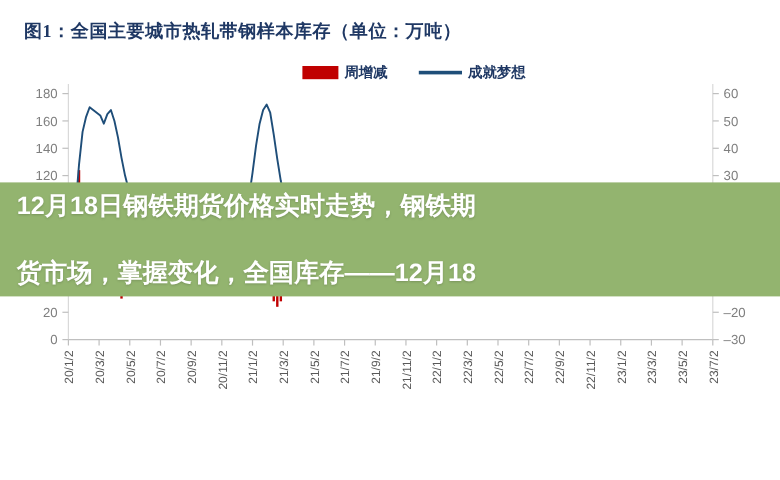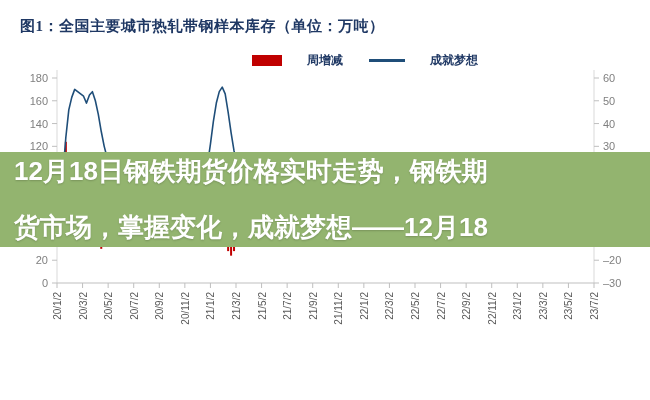--- a/index.html
+++ b/index.html
@@ -17,21 +17,21 @@
     color:#1f3864;white-space:nowrap;
   }
 
   
   .legend{position:absolute;left:252px;top:52px;display:flex;align-items:center;gap:6px;}
   .legend-item{display:flex;align-items:center;gap:5px;}
   .legend-swatch-bar{width:30px;height:11px;background:#c00000;display:block;}
   .legend-swatch-line{width:36px;height:0;border-top:3px solid #1f4e79;display:block;}
   .legend-label{
     font-family:"Liberation Serif",serif;font-weight:bold;
-    font-size:12px;color:#1f3864;white-space:nowrap;margin-left:20px;
+    font-size:12px;color:#1f3864;white-space:nowrap;
   }
   .legend-gap{width:14px;}
 
   
   #plot{position:absolute;left:0;top:0;width:650px;height:400px;}
 
   .axis-label{
     font-family:"Liberation Sans",sans-serif;font-size:11px;fill:#7f7f7f;
   }
   .xtick-label{
@@ -41,21 +41,21 @@
   
   .overlay-band{
     position:absolute;left:0;width:650px;
     background:#93b46f;
   }
   .overlay-text{
     position:absolute;left:0;width:650px;
     display:flex;flex-direction:column;justify-content:center;
     box-sizing:border-box;padding:0 14px;
     font-family:"Liberation Sans",sans-serif;
-    font-weight:bold;font-size:26px;line-height:33px;
+    font-weight:bold;font-size:21px;line-height:33px;
     color:#ffffff;letter-spacing:0px;
     text-shadow:0 1px 2px rgba(0,0,0,.18);
     white-space:nowrap;
     gap:23px;
   }
 </style>
 </head>
 <body>
 
 <div id="figure">
@@ -389,16 +389,16 @@
         <rect x="584.1506467303188" y="210.11111111111111" width="1.9954098360655739" height="4.555555555555571" fill="#c00000"></rect>
         <rect x="587.1011961808683" y="210.11111111111111" width="1.9954098360655739" height="4.555555555555571" fill="#c00000"></rect>
         <rect x="590.0517456314177" y="210.11111111111111" width="1.9954098360655739" height="4.555555555555571" fill="#c00000"></rect>
       </g>
       <path d="M57.00 212.39 L59.95 203.28 L62.90 173.67 L65.85 137.22 L68.80 109.89 L71.75 97.36 L74.70 89.39 L77.65 91.67 L80.60 93.94 L83.55 96.22 L86.51 103.06 L89.46 95.08 L92.41 91.67 L95.36 100.78 L98.31 114.44 L101.26 131.53 L104.21 146.33 L107.16 157.72 L110.11 169.11 L113.06 178.22 L116.01 185.06 L118.96 191.89 L121.91 196.44 L124.86 201.00 L127.81 203.28 L130.76 205.56 L133.71 207.83 L136.66 208.97 L139.62 210.11 L142.57 212.39 L145.52 213.53 L148.47 214.67 L151.42 215.81 L154.37 216.94 L157.32 216.94 L160.27 218.08 L163.22 218.08 L166.17 216.94 L169.12 215.81 L172.07 214.67 L175.02 213.53 L177.97 212.39 L180.92 211.25 L183.87 210.11 L186.82 208.97 L189.77 207.83 L192.73 205.56 L195.68 203.28 L198.63 198.72 L201.58 191.89 L204.53 180.50 L207.48 164.56 L210.43 144.06 L213.38 121.28 L216.33 103.06 L219.28 91.67 L222.23 87.11 L225.18 93.94 L228.13 112.17 L231.08 132.67 L234.03 150.89 L236.98 164.56 L239.93 173.67 L242.88 180.50 L245.84 186.19 L248.79 191.89 L251.74 196.44 L254.69 199.86 L257.64 203.28 L260.59 205.56 L263.54 207.83 L266.49 210.11 L269.44 212.39 L272.39 214.67 L275.34 216.94 L278.29 219.22 L281.24 220.36 L284.19 221.50 L287.14 222.64 L290.09 223.78 L293.04 223.78 L295.99 222.64 L298.95 220.36 L301.90 216.94 L304.85 212.39 L307.80 207.83 L310.75 203.28 L313.70 199.86 L316.65 197.58 L319.60 196.44 L322.55 196.44 L325.50 197.58 L328.45 199.86 L331.40 203.28 L334.35 206.69 L337.30 210.11 L340.25 213.53 L343.20 216.94 L346.15 219.22 L349.10 220.36 L352.05 219.22 L355.01 216.94 L357.96 212.39 L360.91 205.56 L363.86 196.44 L366.81 185.06 L369.76 173.67 L372.71 165.69 L375.66 160.00 L378.61 157.72 L381.56 162.28 L384.51 169.11 L387.46 175.94 L390.41 180.50 L393.36 175.94 L396.31 169.11 L399.26 163.42 L402.21 160.00 L405.16 164.56 L408.12 171.39 L411.07 178.22 L414.02 174.81 L416.97 169.11 L419.92 164.56 L422.87 169.11 L425.82 175.94 L428.77 182.78 L431.72 187.33 L434.67 191.89 L437.62 194.17 L440.57 196.44 L443.52 198.72 L446.47 201.00 L449.42 203.28 L452.37 204.42 L455.32 205.56 L458.27 205.56 L461.23 204.42 L464.18 203.28 L467.13 201.00 L470.08 198.72 L473.03 196.44 L475.98 194.17 L478.93 191.89 L481.88 187.33 L484.83 180.50 L487.78 171.39 L490.73 162.28 L493.68 155.44 L496.63 157.72 L499.58 164.56 L502.53 169.11 L505.48 164.56 L508.43 169.11 L511.38 173.67 L514.34 178.22 L517.29 182.78 L520.24 187.33 L523.19 191.89 L526.14 195.31 L529.09 198.72 L532.04 201.00 L534.99 203.28 L537.94 205.56 L540.89 207.83 L543.84 208.97 L546.79 210.11 L549.74 211.25 L552.69 212.39 L555.64 213.53 L558.59 214.67 L561.54 212.39 L564.49 210.11 L567.45 207.83 L570.40 210.11 L573.35 212.39 L576.30 214.67 L579.25 216.94 L582.20 216.94 L585.15 214.67 L588.10 212.39 L591.05 210.11 L594.00 207.83 " fill="none" stroke="#1f4e79" stroke-width="1.6" stroke-linejoin="round" stroke-linecap="round"></path>
     </svg>
 
   <div class="overlay-band" style="top: 152px; height: 95px;"></div>
   <div class="overlay-text" style="top: 152px; height: 95px;">
     <span>12月18日钢铁期货价格实时走势，钢铁期</span>
-    <span>货市场，掌握变化，成就梦想——12月18</span>
+    <span>货市场，掌握变化，全国库存——12月18</span>
   </div>
 
 </div>
 
 </body></html>

